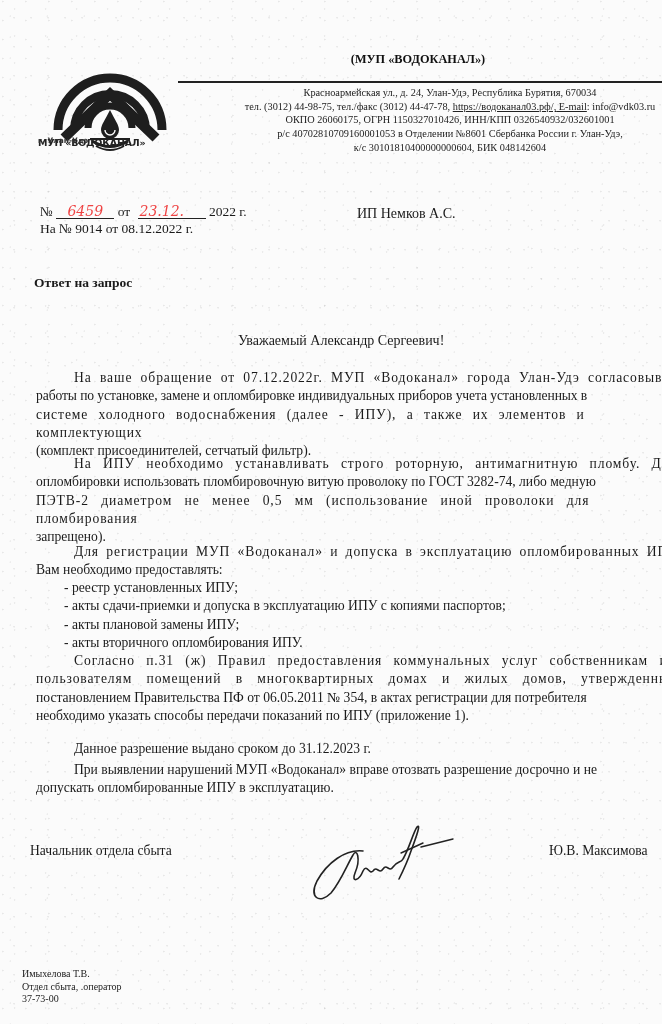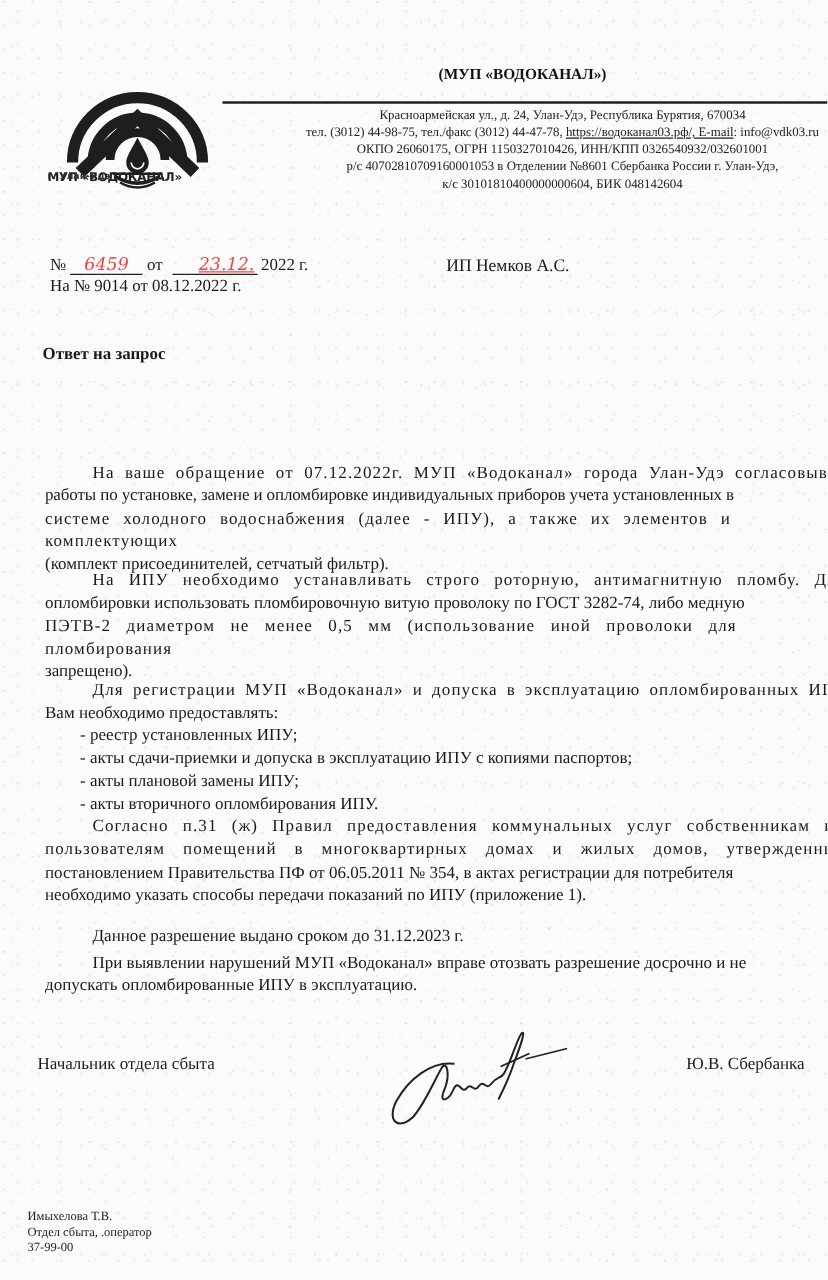--- a/index.html
+++ b/index.html
@@ -55,21 +55,21 @@
     .hdr-line a { color: #222; text-decoration: underline; }
 
     
     .reg { font-size: 13.5px; color: #1a1a1a; }
     .handwritten {
       font-family: "DejaVu Serif", serif; font-style: italic; color: #ef4444;
       font-size: 14px; display: inline-block; border-bottom: 1px solid #222;
       padding: 0 2px; line-height: 14px;
     }
     .hw-num { width: 54px; text-align: center; }
-    .hw-date { width: 64px; text-align: right; margin-left: 4px; text-decoration: underline; }
+    .hw-date { width: 64px; text-align: left; margin-left: 4px; }
     .recipient { font-size: 14px; }
     .subject { font-size: 13.5px; }
     .greeting { font-size: 14px; }
 
     .body-text {
       position: absolute; left: 36px; width: 660px;
       font-size: 13.6px; line-height: 18.3px; color: #1a1a1a;
     }
     .body-text p { margin: 0; }
     .list-item { padding-left: 28px; }
@@ -121,20 +121,21 @@
     <span>от</span>
     <span class="handwritten hw-date">23.12.</span>
     <span>2022 г.</span>
   </div>
   <div class="abs reg" style="left:40px; top:221px;">На № 9014 от 08.12.2022 г.</div>
 
   <div class="abs recipient" style="left:357px; top:206px;">ИП Немков А.С.</div>
 
   <div class="abs subject" style="left:34px; top:275px;font-weight:bold;">Ответ на запрос</div>
 
+  <div class="abs greeting" style="left:238px; top:333px;">Уважаемый Александр Сергеевич!</div>
 
   <div class="body-text" style="top:369px;">
     <p class="spaced" style="padding-left:38px; word-spacing:4px;">На ваше обращение от 07.12.2022г. МУП «Водоканал» города Улан-Удэ согласовывает</p>
     <p style="letter-spacing:-0.1px;">работы по установке, замене и опломбировке индивидуальных приборов учета установленных в</p>
     <p class="spaced" style="word-spacing:6px;">системе холодного водоснабжения (далее - ИПУ), а также их элементов и комплектующих</p>
     <p>(комплект присоединителей, сетчатый фильтр).</p>
   </div>
 
   <div class="body-text" style="top:455px;">
     <p class="spaced" style="padding-left:38px; word-spacing:7px;">На ИПУ необходимо устанавливать строго роторную, антимагнитную пломбу. Для</p>
@@ -169,20 +170,20 @@
   <div class="body-text" style="top:761px;">
     <p style="padding-left:38px;">При выявлении нарушений МУП «Водоканал» вправе отозвать разрешение досрочно и не</p>
     <p>допускать опломбированные ИПУ в эксплуатацию.</p>
   </div>
 
   <div class="abs signature-block" style="left:30px; top:843px;">Начальник отдела сбыта</div>
   <svg class="sig-svg" viewBox="0 0 160 85">
     <path d="M58 28 C40 26 22 40 12 58 C4 74 14 82 26 70 C36 58 42 42 48 32 C52 24 56 36 50 50 C46 60 54 58 58 48 C62 40 64 52 68 48 C72 42 74 52 78 46 C82 40 84 50 88 44 C92 38 96 40 98 36 C104 26 108 10 112 4 C116 0 112 12 106 28 C102 40 96 52 94 56" fill="none" stroke="#222" stroke-width="1.6" stroke-linecap="round"></path>
     <path d="M96 30 L118 20 M116 24 L148 16" fill="none" stroke="#222" stroke-width="1.4" stroke-linecap="round"></path>
   </svg>
-  <div class="abs signature-block" style="left:549px; top:843px;">Ю.В. Сбербанка</div>
+  <div class="abs signature-block" style="left:549px; top:843px;">Ю.В. Максимова</div>
 
   <div class="abs footer" style="left:22px; top:968px;">
     <div>Имыхелова Т.В.</div>
     <div>Отдел сбыта, .оператор</div>
-    <div>37-99-00</div>
+    <div>37-73-00</div>
   </div>
 </div>
 
 </body></html>

